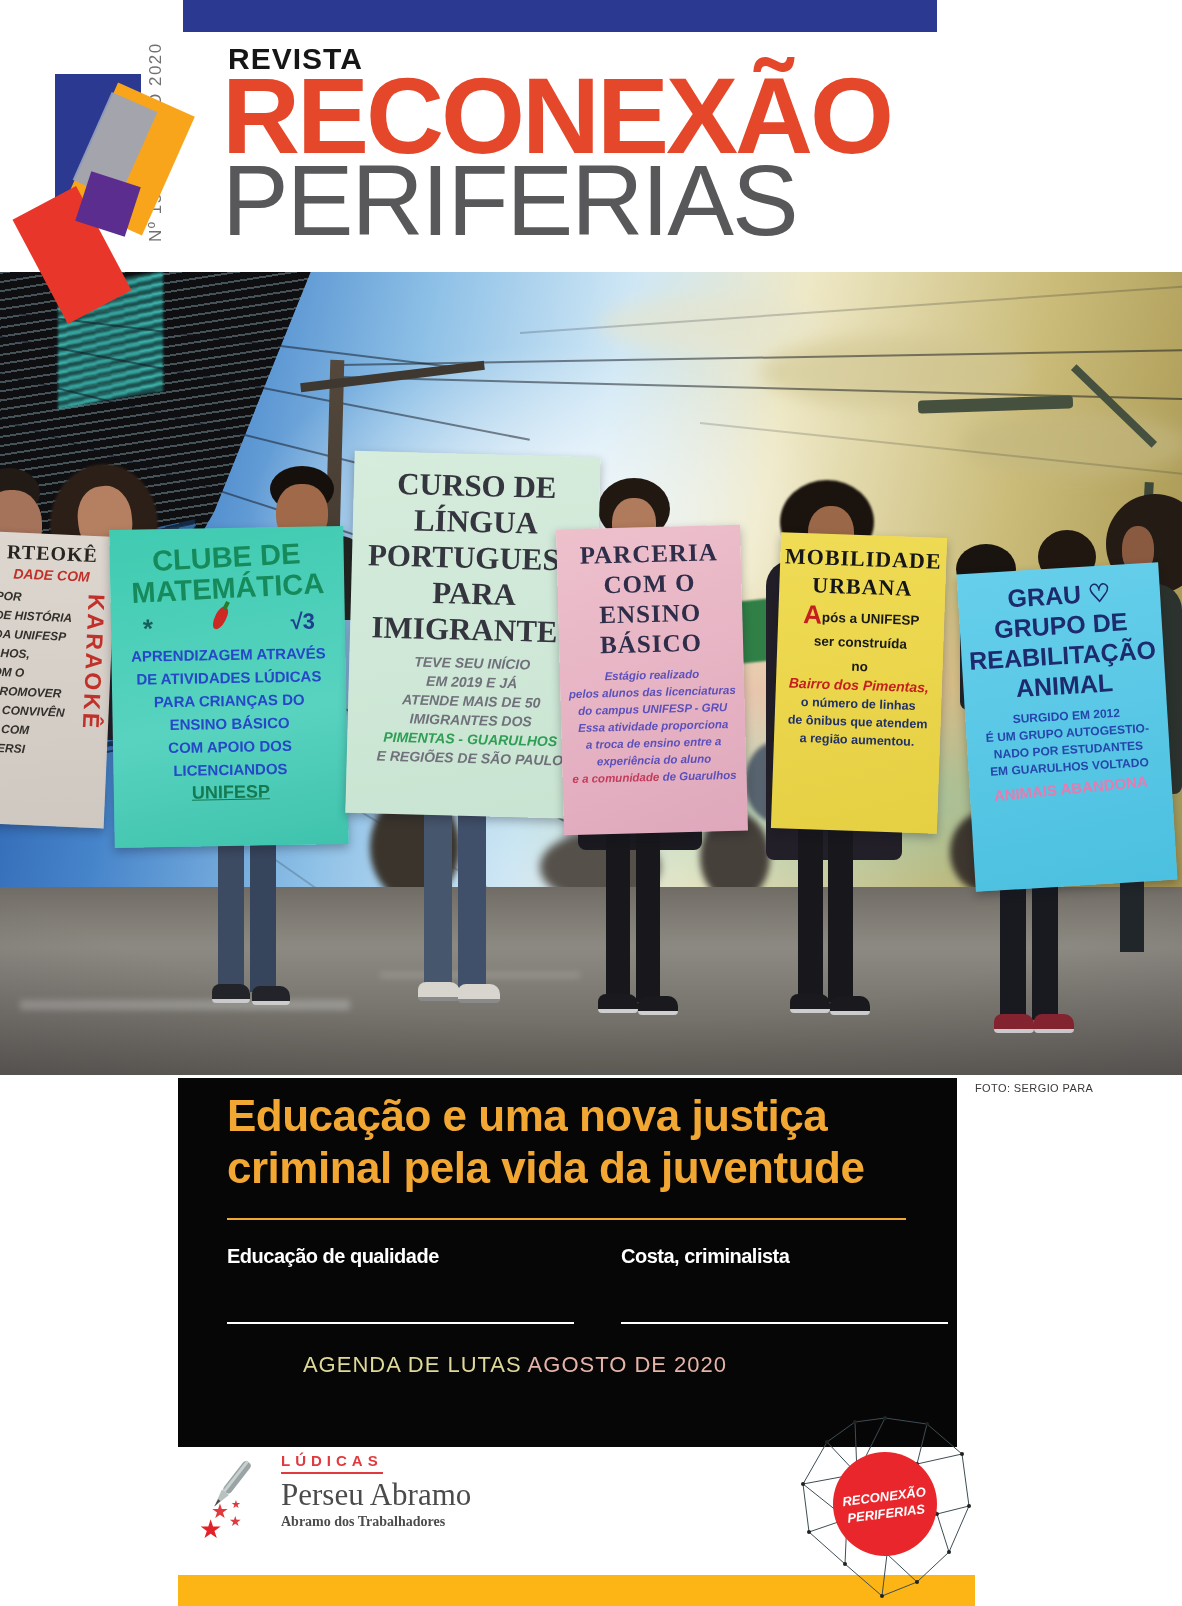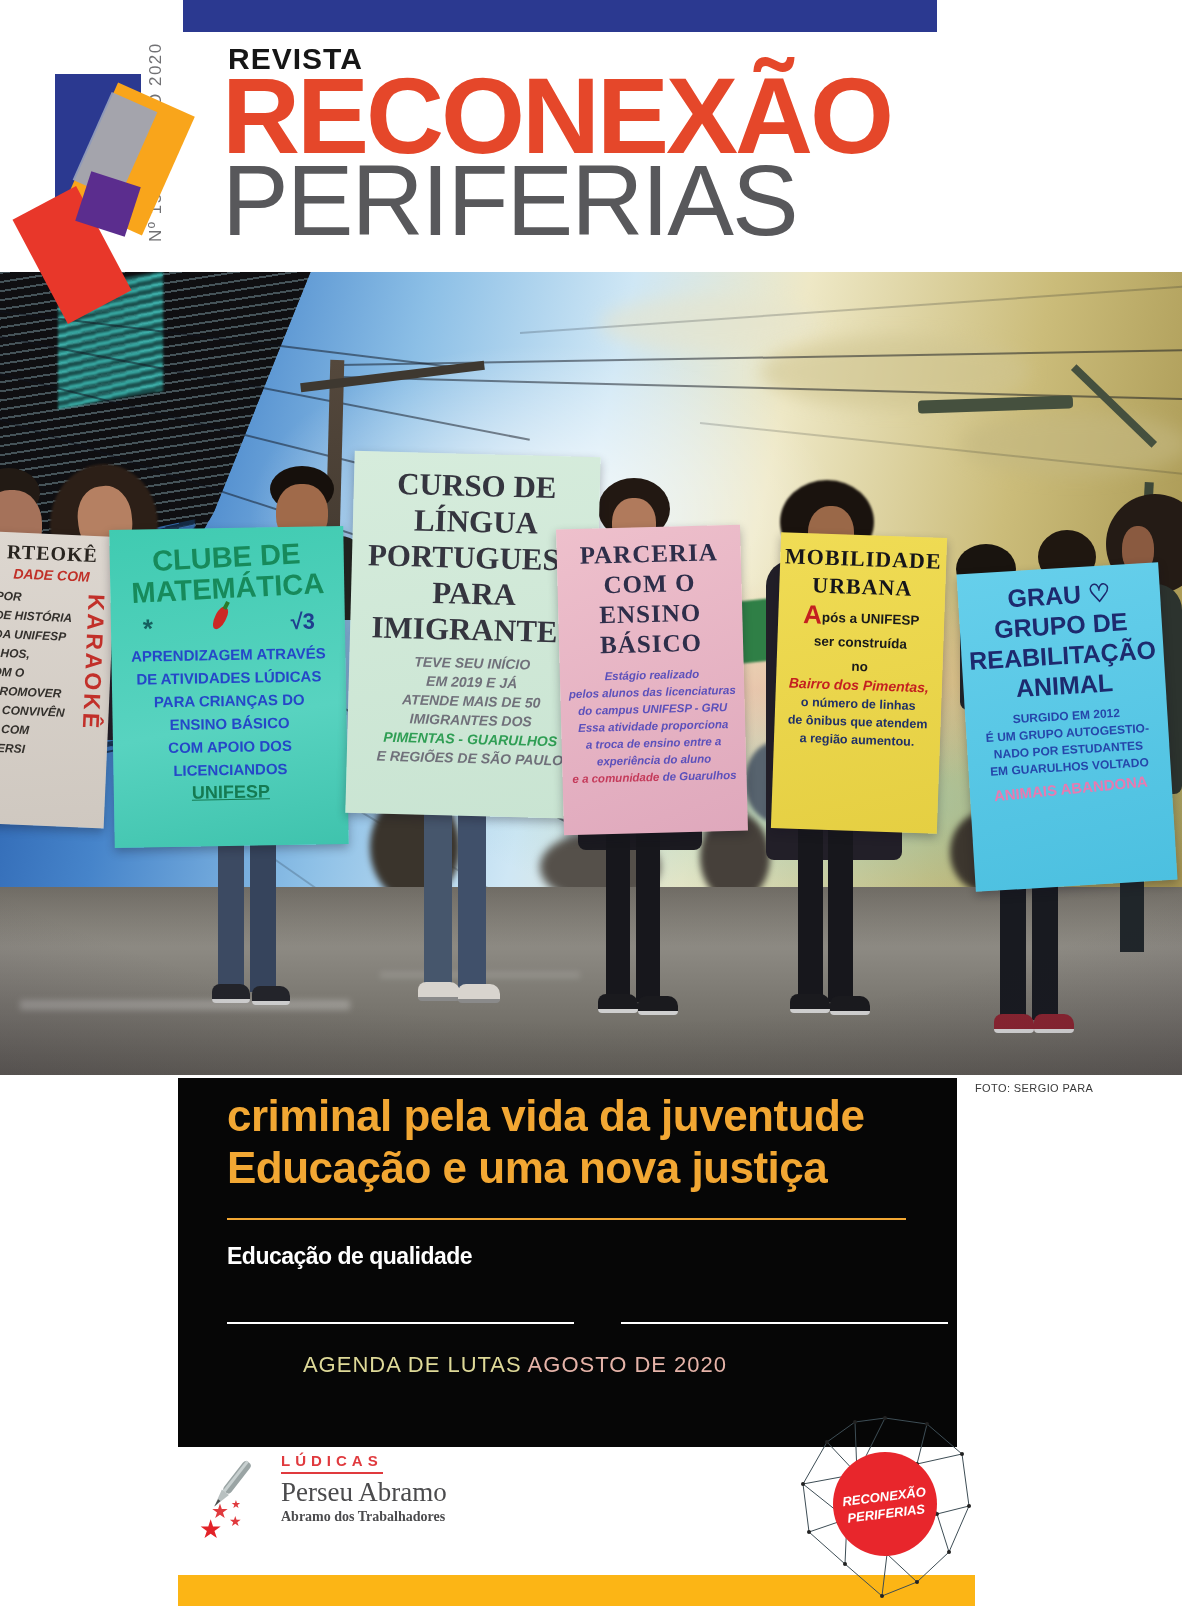--- a/index.html
+++ b/index.html
@@ -83,32 +83,32 @@
   .s6 .pink{font-size:15px;font-weight:bold;color:#e87ab0;transform:rotate(-2deg);margin-top:4px;}
 
   
   .credit{left:975px;top:1082px;font-size:11px;color:#3a3a3a;letter-spacing:.4px;}
 
   
   .coverbox{left:178px;top:1078px;width:779px;height:369px;background:#060606;}
   .headline{position:absolute;left:49px;top:12px;font-size:44px;line-height:52px;font-weight:bold;
             color:#f2a733;letter-spacing:-.5px;}
   .rule{position:absolute;left:49px;top:140px;width:679px;height:2px;background:#f2a733;}
-  .subcol{position:absolute;top:160px;font-size:23px;line-height:37px;font-weight:bold;color:#ffffff;letter-spacing:-.5px;}
+  .subcol{position:absolute;top:160px;font-size:20px;line-height:37px;font-weight:bold;color:#ffffff;letter-spacing:-.5px;}
   .ul{position:absolute;top:244px;height:2px;background:#ffffff;}
   .agenda{position:absolute;left:0;top:274px;width:674px;text-align:center;font-size:22px;letter-spacing:1px;}
   .agenda .a{color:#ded998;}
   .agenda .b{color:#e5b3a8;}
 
   
   .fpa{left:185px;top:1452px;display:flex;align-items:flex-start;}
   .fpa-text{margin-left:14px;}
   .fpa-l1{display:inline-block;color:#e03a3e;font-size:15px;font-weight:bold;letter-spacing:5px;
           border-bottom:2px solid #e03a3e;padding-bottom:3px;}
-  .fpa-l2{font-family:"Liberation Serif",serif;font-size:27px;color:#4b4b4d;margin-top:3px;}
+  .fpa-l2{font-family:"Liberation Serif",serif;font-size:31px;color:#4b4b4d;margin-top:3px;}
   .fpa-l3{font-family:"Liberation Serif",serif;font-size:14px;font-weight:bold;color:#4b4b4d;margin-top:1px;}
   .emblem{left:797px;top:1414px;z-index:5;}
 </style>
 </head>
 <body>
 
 <div class="page">
 
   <div class="abs topbar"></div>
 
@@ -330,29 +330,30 @@
       <div class="pink">ANIMAIS ABANDONA</div>
     </div>
 
     <div class="abs vignette"></div>
   </div>
 
   <div class="abs credit">FOTO: SERGIO PARA</div>
 
   <div class="abs coverbox">
     <div class="headline">
+      <div>Educação e uma nova justiça</div>
       <div>criminal pela vida da juventude</div>
-      <div>Educação e uma nova justiça</div>
     </div>
     <div class="rule"></div>
     <div class="subcol" style="left:49px;">
       <div>Educação de qualidade</div>
     </div>
     <div class="ul" style="left:49px;width:347px;"></div>
     <div class="subcol" style="left:443px;">
+      <div>Costa, criminalista</div>
     </div>
     <div class="ul" style="left:443px;width:327px;"></div>
     <div class="agenda">
       <span class="a">AGENDA DE LUTAS </span><span class="b">AGOSTO DE 2020</span>
     </div>
   </div>
 
   <div class="abs fpa">
     <svg width="82" height="92" viewBox="0 0 82 92">
       <g transform="rotate(38 40 40)">

